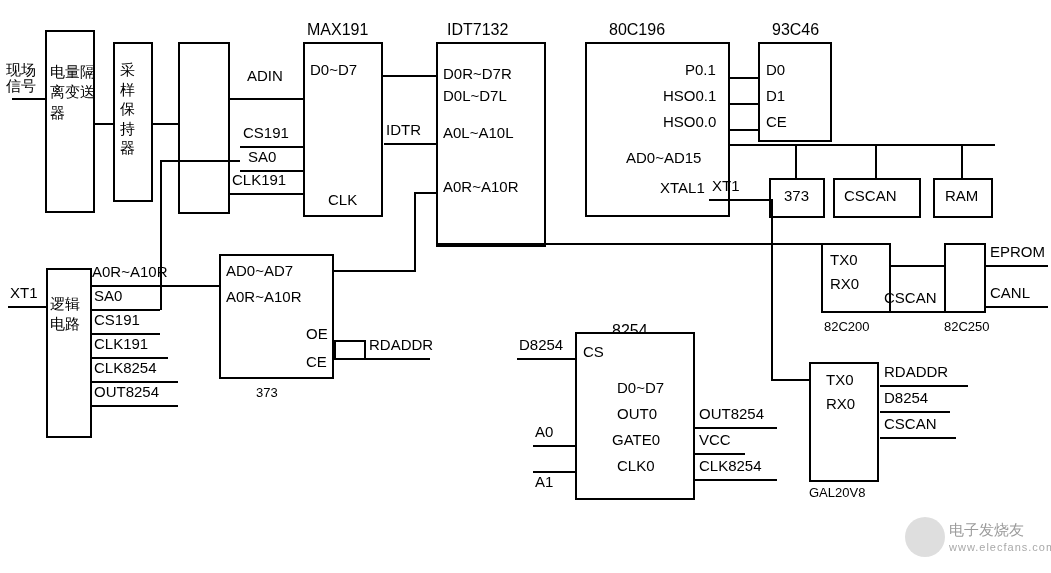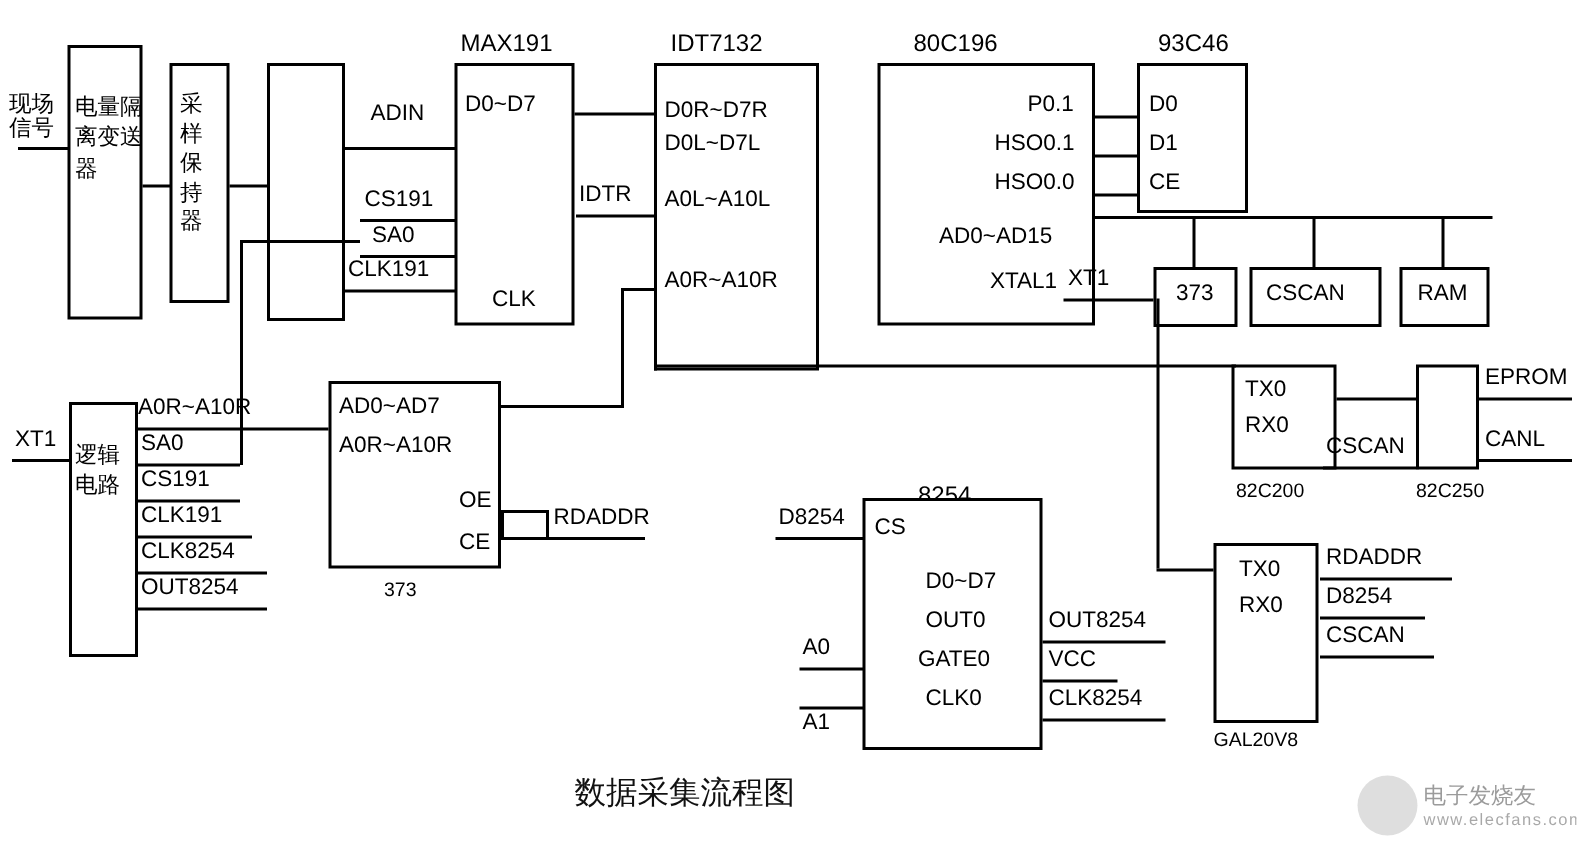--- a/index.html
+++ b/index.html
@@ -245,21 +245,20 @@
   <div class="lbl" style="left:826px; top:396px;">RX0</div>
   <div class="lbl small" style="left:809px; top:486px;">GAL20V8</div>
 
   <div class="lbl" style="left:884px; top:364px;">RDADDR</div>
   <div class="ln hl" style="left:880px; top:385px; width:88px;"></div>
   <div class="lbl" style="left:884px; top:390px;">D8254</div>
   <div class="ln hl" style="left:880px; top:411px; width:70px;"></div>
   <div class="lbl" style="left:884px; top:416px;">CSCAN</div>
   <div class="ln hl" style="left:880px; top:437px; width:76px;"></div>
 
-  <div class="caption" style="left:383px; top:514px;">数据采集流程图</div>
 
   <div class="wm">
     <div class="circ"></div>
     <div class="txt1">电子发烧友</div>
     <div class="txt2">www.elecfans.com</div>
   </div>
 
 </div>
 
 </body></html>

